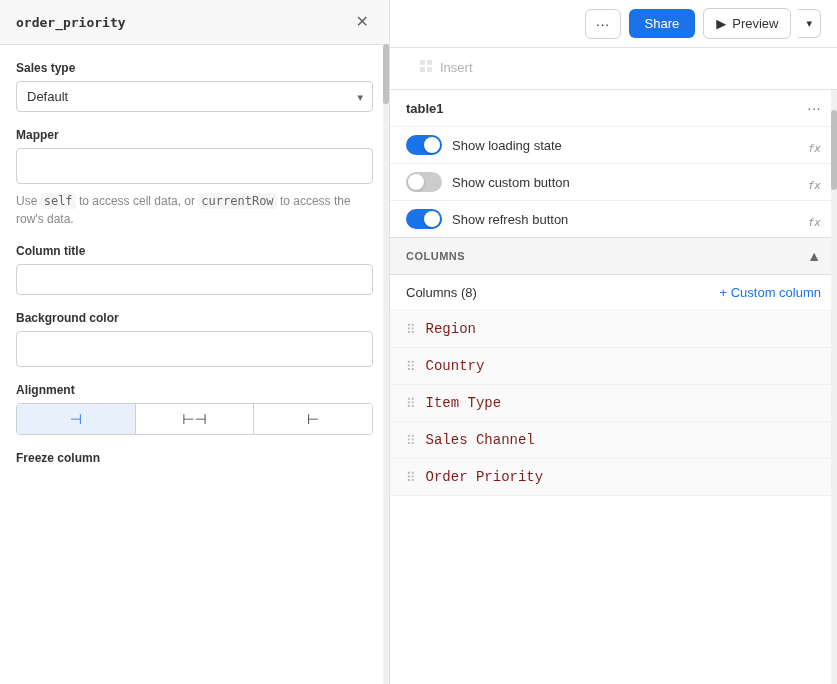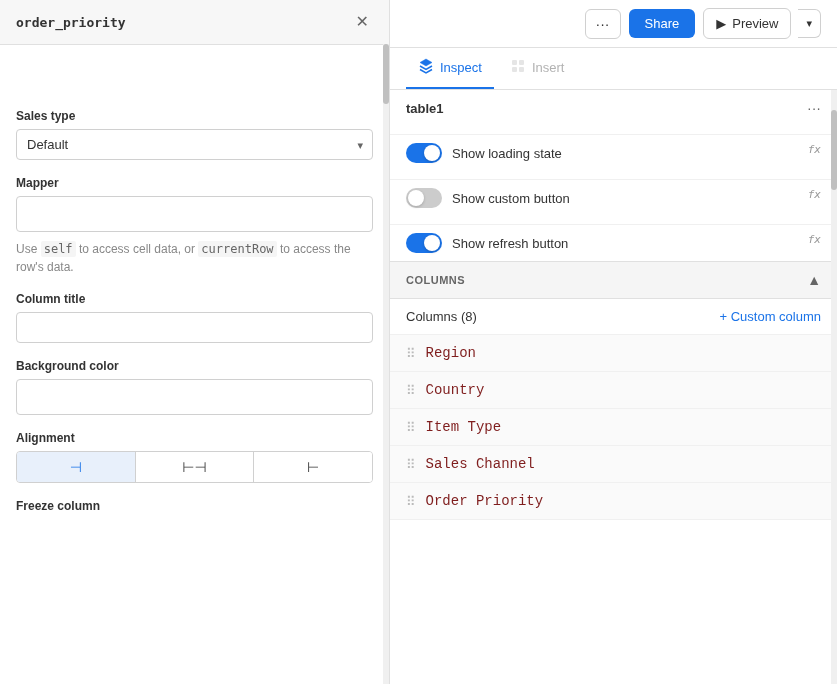--- a/index.html
+++ b/index.html
@@ -15,21 +15,20 @@
 
     
     .left-panel {
       width: 390px;
       background: #fff;
       border-right: 1px solid #e0e0e0;
       display: flex;
       flex-direction: column;
       position: relative;
       flex-shrink: 0;
-      gap: 48px;
     }
 
     .panel-header {
       display: flex;
       align-items: center;
       justify-content: space-between;
       padding: 12px 16px;
       background: #f7f7f7;
       border-bottom: 1px solid #e0e0e0;
     }
@@ -312,25 +311,24 @@
     .three-dots-btn {
       background: none;
       border: none;
       cursor: pointer;
       color: #666;
       font-size: 14px;
     }
 
     .toggle-row {
       display: flex;
-      align-items: flex-start;
+      align-items: flex-end;
       justify-content: space-between;
       padding: 8px 16px;
       border-top: 1px solid #f0f0f0;
-      margin-top: 8px;
     }
 
     .toggle-left {
       display: flex;
       align-items: center;
       gap: 10px;
     }
 
     .toggle-label {
       font-size: 13px;
@@ -549,30 +547,20 @@
     <button class="preview-btn">
       <span>▶</span>
       <span>Preview</span>
     </button>
     <button class="preview-chevron">
       <span>▾</span>
     </button>
   </div>
 
   <div class="tabs-row">
-    <div class="tab-item active">
-      <span>
-        <svg width="16" height="16" viewBox="0 0 16 16" fill="none" xmlns="http://www.w3.org/2000/svg">
-          <path d="M8 1L14 4.5L8 8L2 4.5L8 1Z" fill="#1a73e8" stroke="#1a73e8" stroke-width="0.5"></path>
-          <path d="M2 8L8 11.5L14 8" stroke="#1a73e8" stroke-width="1.5" fill="none"></path>
-          <path d="M2 11.5L8 15L14 11.5" stroke="#1a73e8" stroke-width="1.5" fill="none"></path>
-        </svg>
-      </span>
-      <span>Inspect</span>
-    </div>
     <div class="tab-item disabled">
       <span>
         <svg width="16" height="16" viewBox="0 0 16 16" fill="none" xmlns="http://www.w3.org/2000/svg">
           <rect x="2" y="2" width="5" height="5" rx="1" fill="#ccc"></rect>
           <rect x="9" y="2" width="5" height="5" rx="1" fill="#ccc"></rect>
           <rect x="2" y="9" width="5" height="5" rx="1" fill="#ccc"></rect>
           <rect x="9" y="9" width="5" height="5" rx="1" fill="#ccc"></rect>
         </svg>
       </span>
       <span>Insert</span>

